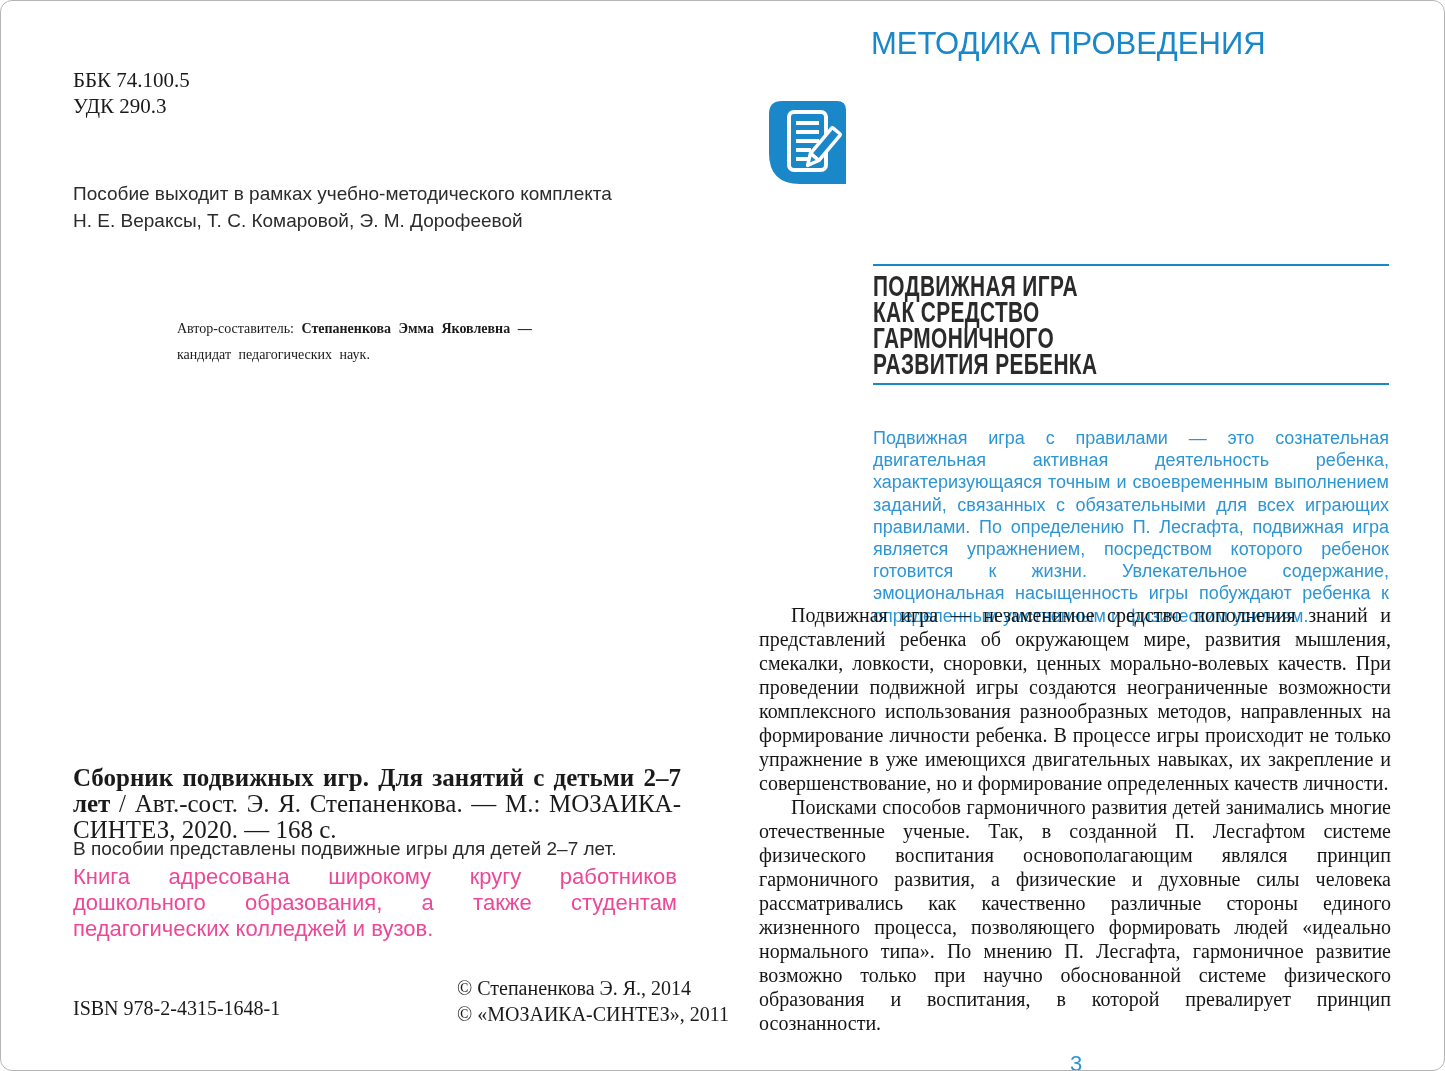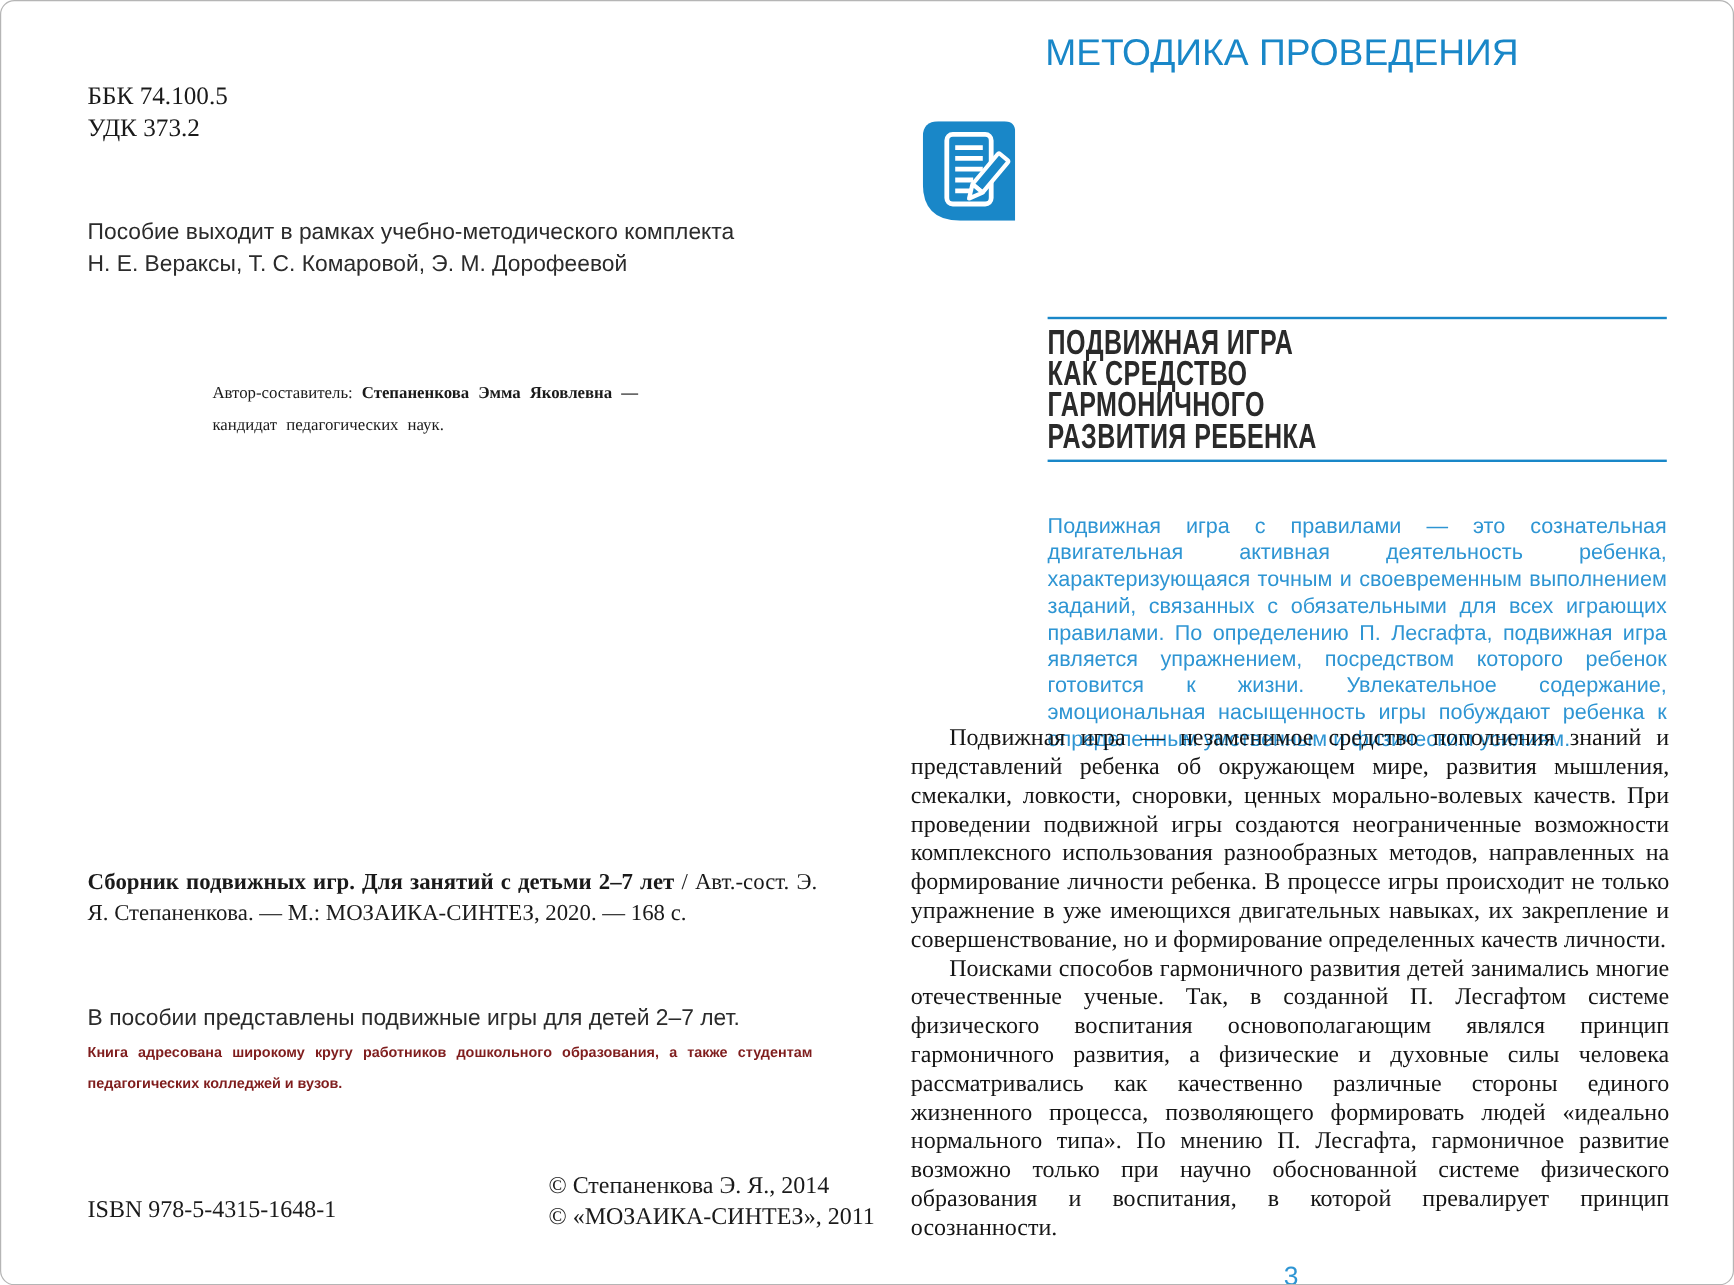--- a/index.html
+++ b/index.html
@@ -17,24 +17,24 @@
   .abs{position:absolute;}
   .serif{font-family:"Liberation Serif", serif;}
   .sans{font-family:"Liberation Sans", sans-serif;margin-top:32px;}
   .just{text-align:justify;text-align-last:left;}
 
   
   .classification{left:72px;top:66px;font-size:21px;line-height:26px;}
   .series-note{left:72px;top:148px;font-size:19px;line-height:26.5px;color:#2b2b2b;}
   .author{left:176px;top:315px;width:500px;font-size:14px;line-height:26px;word-spacing:4px;}
   .author .name{font-weight:bold;}
-  .biblio{left:72px;top:722px;width:608px;font-size:19px;line-height:26px;}
+  .biblio{left:72px;top:764px;width:608px;font-size:25px;line-height:26px;}
   .biblio .bold{font-weight:bold;}
   .annotation-1{left:72px;top:803px;width:608px;font-size:19px;line-height:26px;color:#2b2b2b;}
-  .annotation-2{left:72px;top:831px;width:604px;font-size:12px;line-height:26px;color:#7f1d1d;font-weight:bold;}
+  .annotation-2{left:72px;top:831px;width:604px;font-size:22px;line-height:26px;color:#ec4899;}
   .isbn{left:72px;top:996px;font-size:20px;}
   .copyrights{left:456px;top:975px;font-size:20px;line-height:25.5px;}
 
   
   .chapter-heading{left:870px;top:26px;font-size:31px;line-height:33px;font-weight:400;letter-spacing:0px;}
   .chapter-icon{left:768px;top:100px;width:77px;height:83px;}
   .rule{left:872px;width:516px;height:2px;}
   .rule-top{top:263px;}
   .rule-bottom{top:382px;}
   .section-title{left:872px;top:272px;font-size:29px;line-height:26px;font-weight:bold;color:#2a2a2a;
@@ -49,42 +49,42 @@
 </style>
 </head>
 <body>
 
 <div class="book">
 
   <section>
 
     <div class="abs classification serif">
       <div>ББК 74.100.5</div>
-      <div>УДК 373.2</div>
+      <div>УДК 290.3</div>
     </div>
 
     <div class="abs series-note sans">
       <div>Пособие выходит в рамках учебно-методического комплекта</div>
       <div>Н. Е. Вераксы, Т. С. Комаровой, Э. М. Дорофеевой</div>
     </div>
 
     <div class="abs author serif">
       <span>Автор-составитель:</span>
       <span class="name">Степаненкова Эмма Яковлевна</span>
       <span class="name">—</span><br>
       <span>кандидат педагогических наук.</span>
     </div>
 
     <p class="abs biblio serif just"><span class="bold">Сборник подвижных игр. Для занятий с детьми 2–7 лет</span><span> / Авт.-сост. Э. Я. Степаненкова. — М.: МОЗАИКА-СИНТЕЗ, 2020. — 168 с.</span></p>
 
     <p class="abs annotation-1 sans">В пособии представлены подвижные игры для детей 2–7 лет.</p>
 
     <p class="abs annotation-2 sans just">Книга адресована широкому кругу работников дошкольного образования, а также студентам педагогических колледжей и вузов.</p>
 
-    <div class="abs isbn serif">ISBN 978-5-4315-1648-1</div>
+    <div class="abs isbn serif">ISBN 978-2-4315-1648-1</div>
 
     <div class="abs copyrights serif">
       <div>© Степаненкова Э. Я., 2014</div>
       <div>© «МОЗАИКА-СИНТЕЗ», 2011</div>
     </div>
 
   </section>
 
   <section>
 

